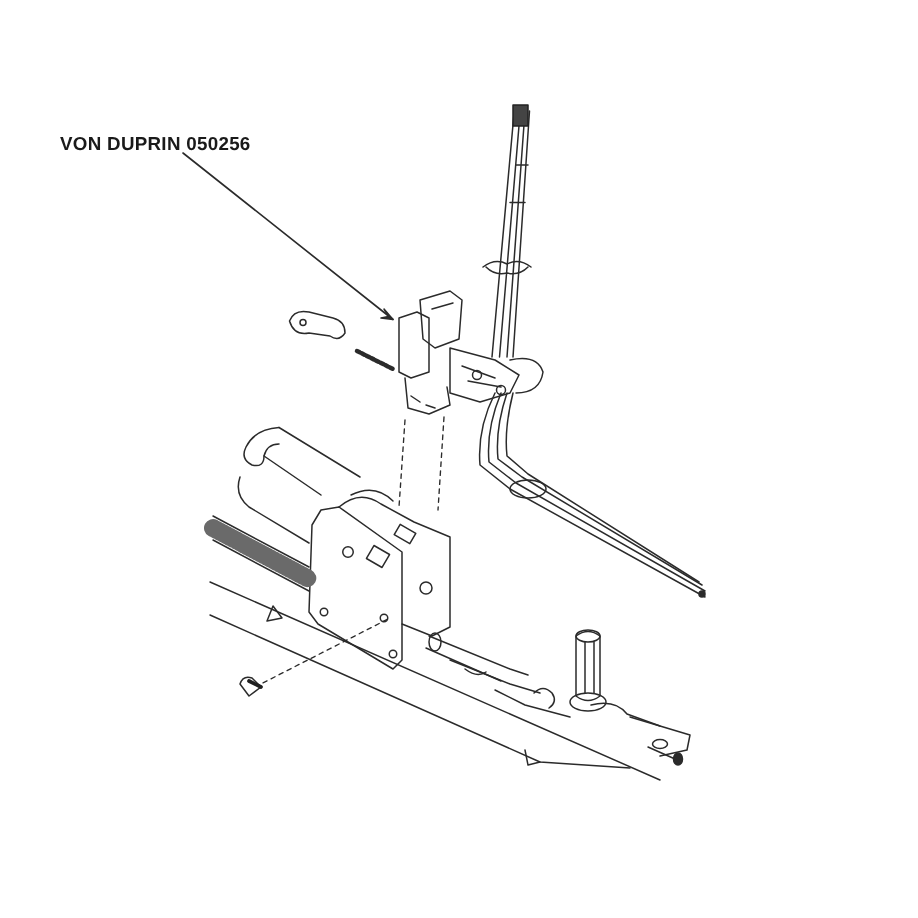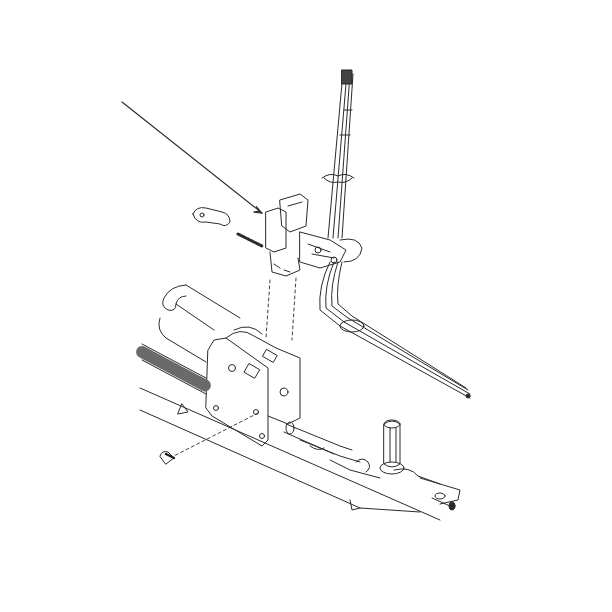--- a/index.html
+++ b/index.html
@@ -9,20 +9,21 @@
       font-family: "Liberation Sans", sans-serif; font-weight: bold; font-size: 12.5px;
       color: #1a1a1a; letter-spacing: 0.2px; white-space: nowrap;
     }
     svg.drawing { position: absolute; left: 0; top: 0; }
     svg.drawing * { vector-effect: non-scaling-stroke; }
   </style>
 </head>
 <body>
 
 <div class="canvas">
+  <div class="callout-label">VON DUPRIN 050256</div>
 
   <svg class="drawing" width="612" height="612" viewBox="0 0 612 612" fill="none" stroke="#2b2b2b" stroke-width="1" stroke-linecap="round" stroke-linejoin="round">
 
     <g>
       <line x1="122" y1="102" x2="262" y2="213" stroke-width="1.1"></line>
       <polygon points="262,213 256,206 259,211 254,212" fill="#2b2b2b"></polygon>
     </g>
 
     <g>
       <line x1="343" y1="72" x2="328" y2="238"></line>

